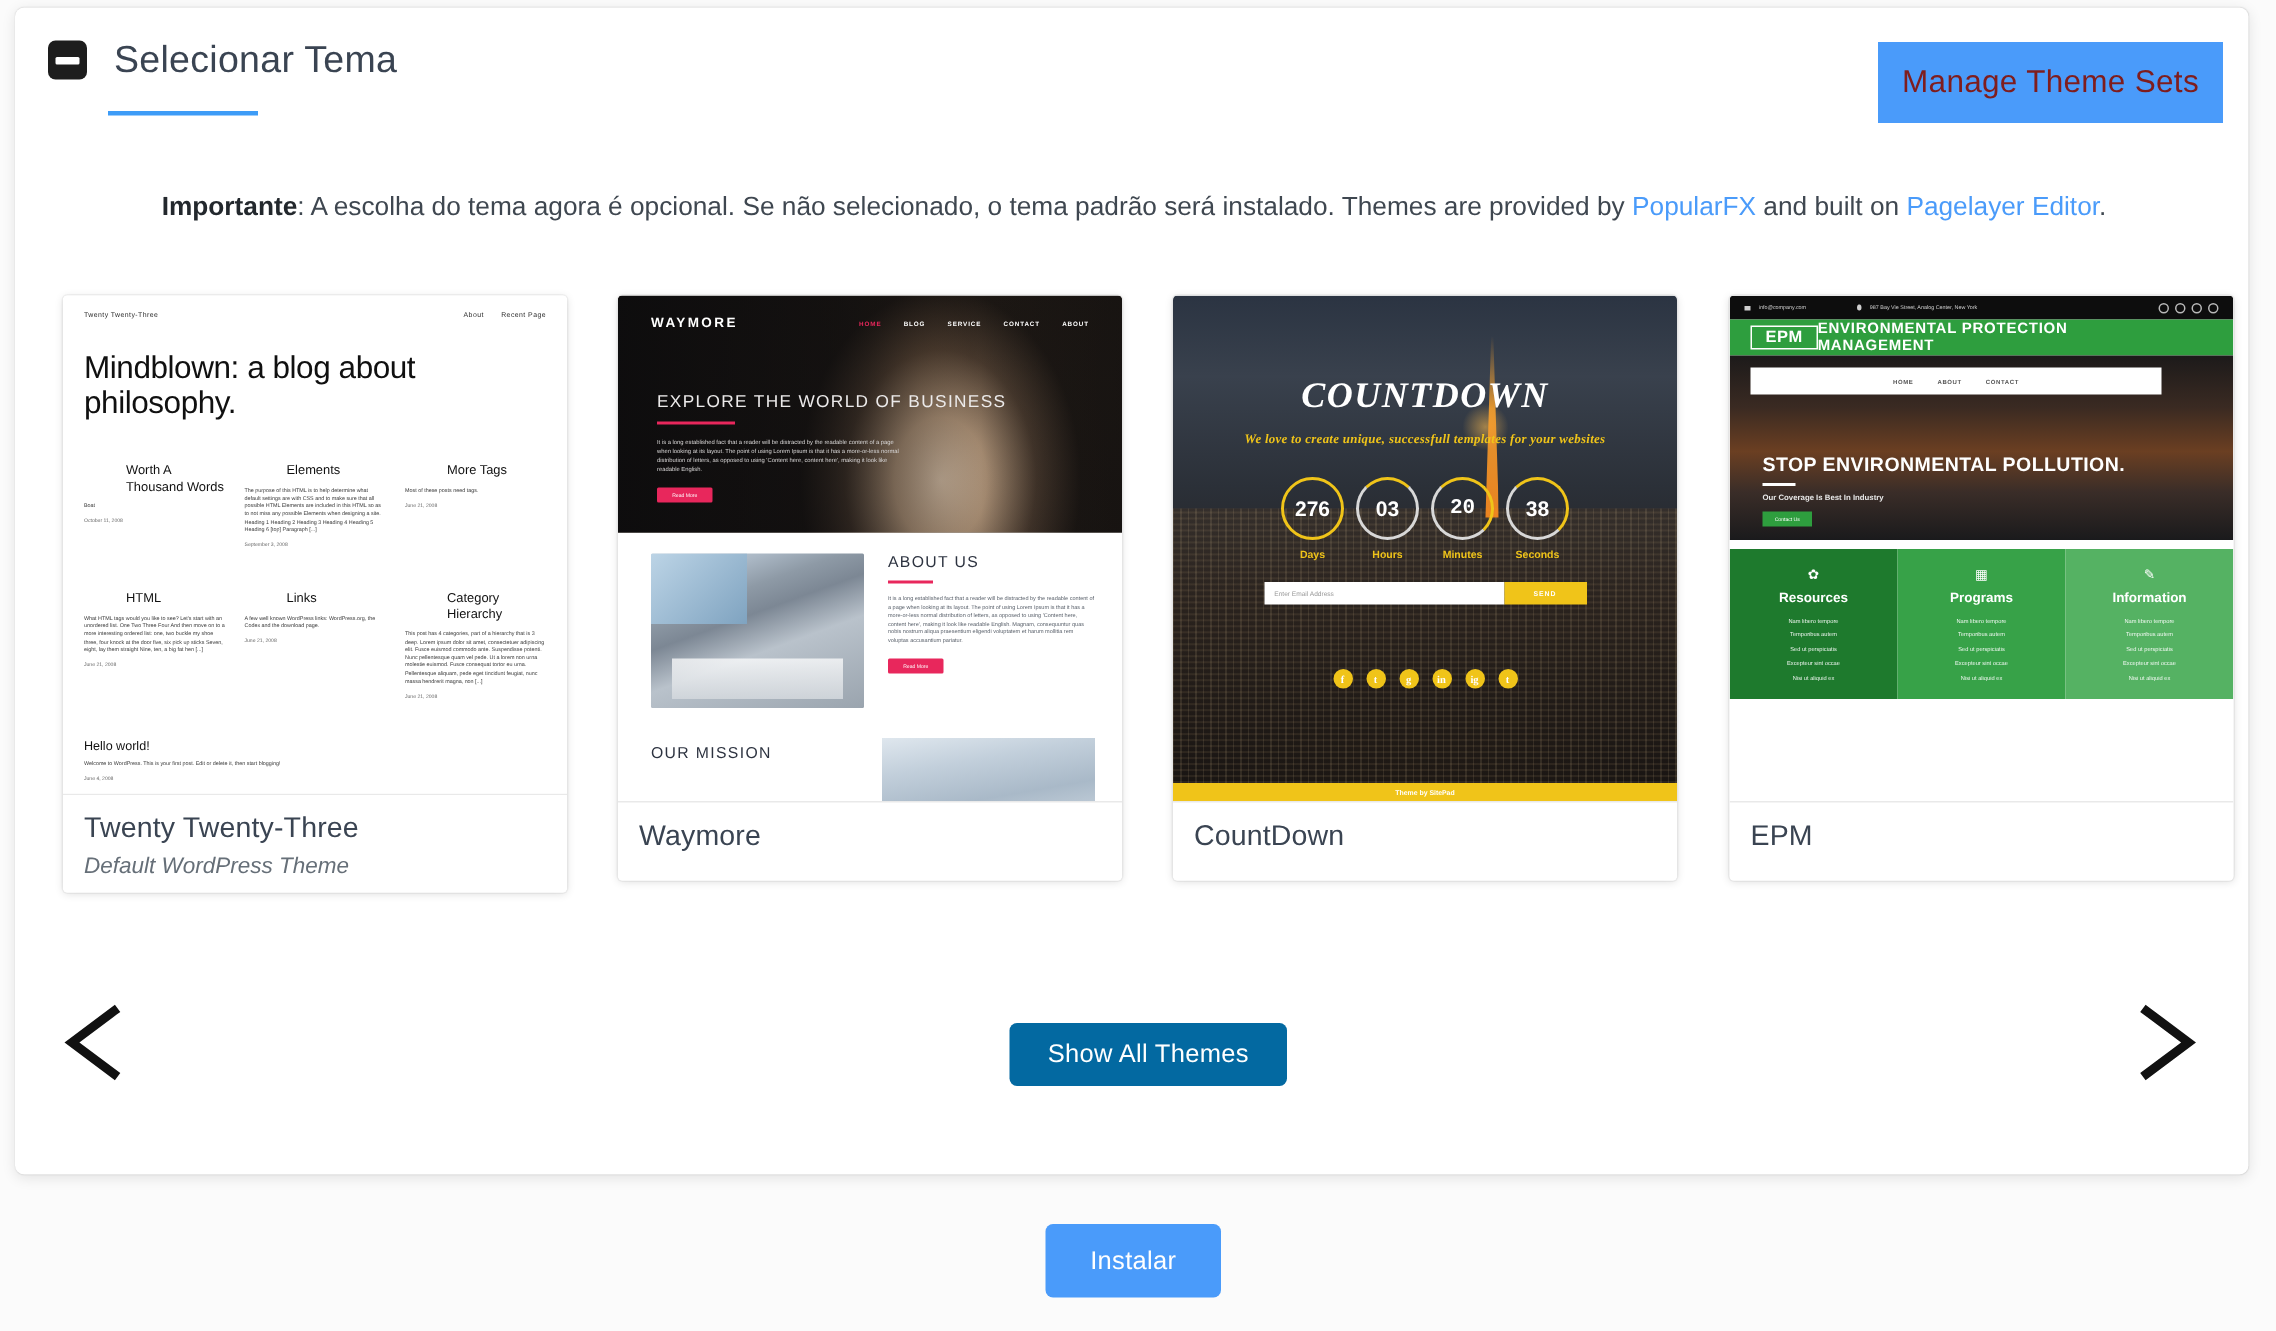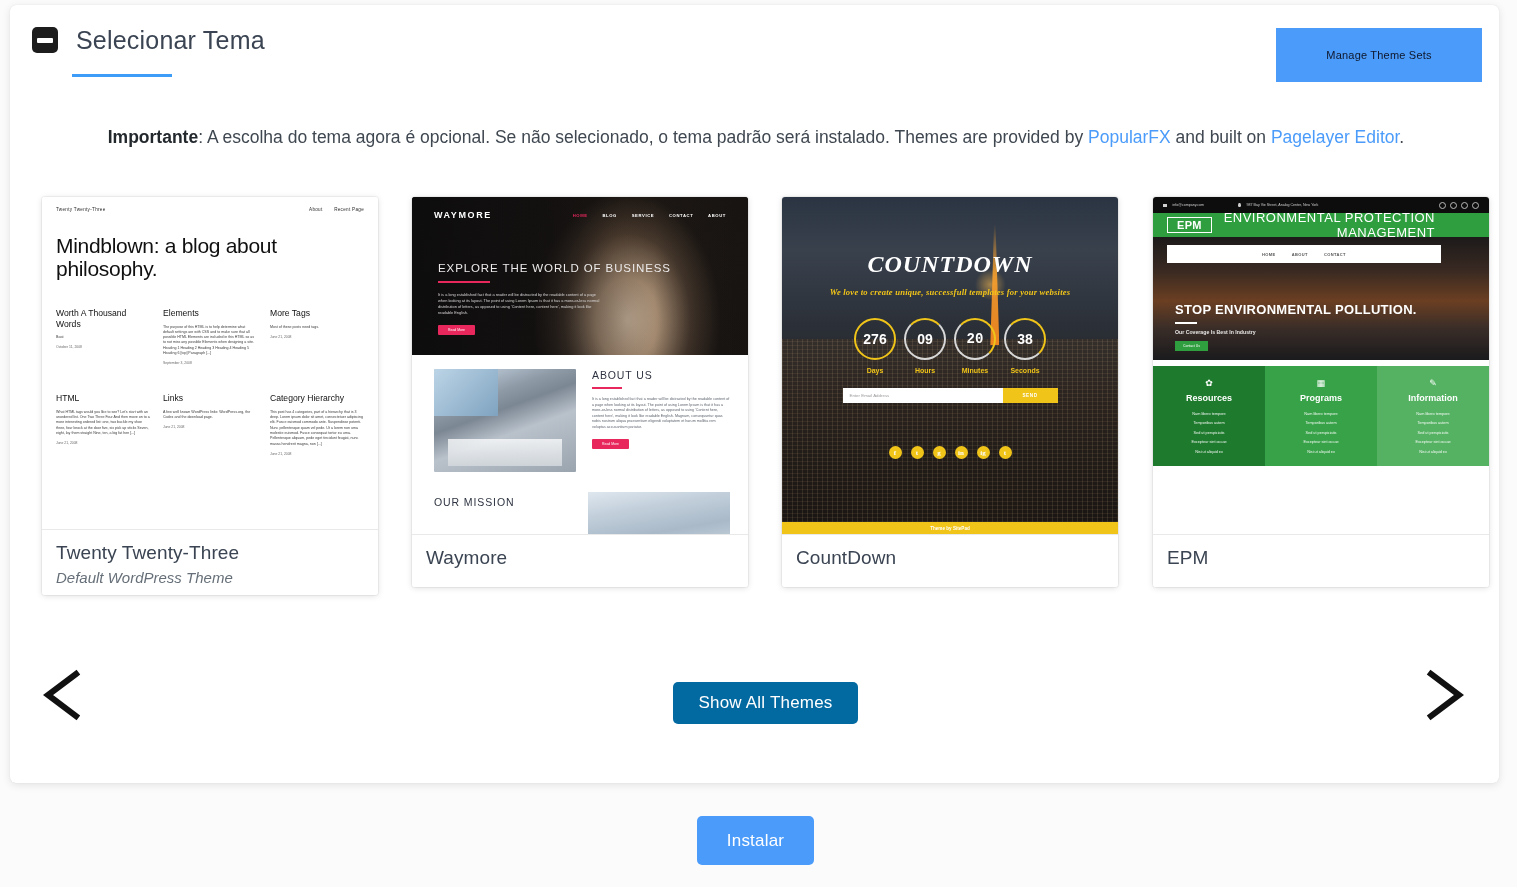--- a/index.html
+++ b/index.html
@@ -47,26 +47,26 @@
   }
   .title-underline {
     position: absolute;
     left: 62px; top: 69px;
     width: 100px; height: 3px;
     background: #3d9cf7;
   }
   .manage-btn {
     position: absolute;
     right: 17px; top: 23px;
-    width: 206px; height: 54px;
+    width: 230px; height: 54px;
     background: #4a9bfa;
-    color: #0f172a;
+    color: #7f1d1d;
     border: none;
     font-family: "Liberation Sans", sans-serif;
-    font-size: 11px;
+    font-size: 21px;
     cursor: pointer;
     letter-spacing: .2px;
   }
 
   
   .notice {
     position: absolute;
     left: 46px; top: 118px;
     width: 1400px;
     text-align: center;
@@ -123,21 +123,21 @@
   .tt3 { width:100%; height:100%; background:#fff; padding: 10px 14px; position:relative; }
   .tt3-top { display:flex; justify-content:space-between; font-size:4.6px; color:#2b2b2b; letter-spacing:.3px;}
   .tt3-top .nav span { margin-left: 10px; }
   .tt3-h1 {
     margin-top: 22px;
     font-size: 21px; line-height: 23px; color:#101010; font-weight:400;
     letter-spacing:-.3px;
   }
   .tt3-grid { display:flex; gap:13px; margin-top: 28px; }
   .tt3-col { flex:1; }
-  .tt3-col h4 { font-size:8.6px; font-weight:400; color:#111; line-height:10.5px; margin-bottom:6px;}
+  .tt3-col h4 { font-size:8.6px; font-weight:400; color:#111; line-height:10.5px; margin-bottom:6px;margin-left:28px;}
   .tt3-col p  { font-size:3.6px; line-height:5.3px; color:#3a3a3a; margin-bottom:5px;}
   .tt3-col .d { font-size:3.4px; color:#6a6a6a; }
   .tt3-hello { margin-top: 26px; }
   .tt3-hello h4 { font-size:8.4px; font-weight:400; color:#111; margin-bottom:5px;}
   .tt3-hello p { font-size:3.6px; line-height:5.3px; color:#3a3a3a; width:150px;}
   .tt3-hello .d { font-size:3.4px; color:#6a6a6a; margin-top:4px;}
 
   
   .wm-hero {
     position:relative; height:158px; overflow:hidden;
@@ -231,21 +231,21 @@
   .epm-top { height:16px; background:#0d0d0d; display:flex; align-items:center;
       padding: 0 10px; color:#cfcfcf; font-size:3.6px; gap:6px;}
   .epm-top .sq { width:3.5px; height:3px; background:#cfcfcf; }
   .epm-top .pin { width:2.5px; height:4px; background:#cfcfcf; border-radius:50% 50% 50% 50%/60% 60% 40% 40%; }
   .epm-top .addr { margin-left: 28px; }
   .epm-top .socs { margin-left:auto; display:flex; gap:4px;}
   .epm-top .socs i { width:7px;height:7px;border:0.7px solid #b9b9b9;border-radius:50%;display:block;}
   .epm-band { height:24px; background:#2e9e3e; display:flex; align-items:center; }
   .epm-logo { margin-left:14px; border:1.4px solid #fff; color:#fff; font-weight:700; font-size:11px;
      padding: 1px 9px; letter-spacing:.3px;}
-  .epm-bandtxt { flex:1; text-align:right; color:#fff; font-weight:400; font-size:13px;
+  .epm-bandtxt { flex:1; text-align:left; color:#fff; font-weight:700; font-size:10px;
      letter-spacing:.5px; margin-right:54px;}
   .epm-hero { position:relative; height:123px;
      background: linear-gradient(180deg,#1c1a1a 0%, #3a2a22 28%, #6b3f22 52%, #3a2d28 74%, #1a1a1c 100%);}
   .epm-menu { position:absolute; left:14px; top:8px; right:48px; height:18px; background:#fff;
      display:flex; align-items:center; justify-content:center; gap:16px;
      font-size:4px; color:#555; font-weight:700; letter-spacing:.4px;}
   .epm-h { position:absolute; left:22px; top:65px; color:#fff; font-size:13px; font-weight:700; letter-spacing:.3px;}
   .epm-r { position:absolute; left:22px; top:85px; width:22px; height:2px; background:#fff;}
   .epm-p { position:absolute; left:22px; top:92px; color:#e6e6e6; font-size:5.2px; font-weight:700;}
   .epm-cta { position:absolute; left:22px; top:104px; width:33px; height:10px; background:#2e9e3e;
@@ -346,20 +346,25 @@
               <h4>Links</h4>
               <p>A few well known WordPress links: WordPress.org, the Codex and the download page.</p>
               <div class="d">June 21, 2008</div>
             </div>
             <div class="tt3-col">
               <h4>Category Hierarchy</h4>
               <p>This post has 4 categories, part of a hierarchy that is 3 deep. Lorem ipsum dolor sit amet, consectetuer adipiscing elit. Fusce euismod commodo ante. Suspendisse potenti. Nunc pellentesque quam vel pede. Ut a lorem non urna molestie euismod. Fusce consequat tortor eu urna. Pellentesque aliquam, pede eget tincidunt feugiat, nunc massa hendrerit magna, non [...]</p>
               <div class="d">June 21, 2008</div>
             </div>
           </div>
+          <div class="tt3-hello">
+            <h4>Hello world!</h4>
+            <p>Welcome to WordPress. This is your first post. Edit or delete it, then start blogging!</p>
+            <div class="d">June 4, 2008</div>
+          </div>
         </div>
       </div>
       <div class="tfoot">
         <div class="tname">Twenty Twenty-Three</div>
         <div class="tsub">Default WordPress Theme</div>
       </div>
     </div>
 
     <div class="tcard c1">
       <div class="thumb">
@@ -405,21 +410,21 @@
           <div class="cd-tower"></div>
           <div class="cd-in">
             <div class="cd-title">COUNTDOWN</div>
             <div class="cd-sub">We love to create unique, successfull templates for your websites</div>
             <div class="cd-nums">
               <div class="cd-item">
                 <div class="cd-circ cd-c0">276</div>
                 <div class="cd-lab">Days</div>
               </div>
               <div class="cd-item">
-                <div class="cd-circ cd-c1">09</div>
+                <div class="cd-circ cd-c1">03</div>
                 <div class="cd-lab">Hours</div>
               </div>
               <div class="cd-item">
                 <div class="cd-circ cd-c2">20</div>
                 <div class="cd-lab">Minutes</div>
               </div>
               <div class="cd-item">
                 <div class="cd-circ cd-c3">38</div>
                 <div class="cd-lab">Seconds</div>
               </div>

